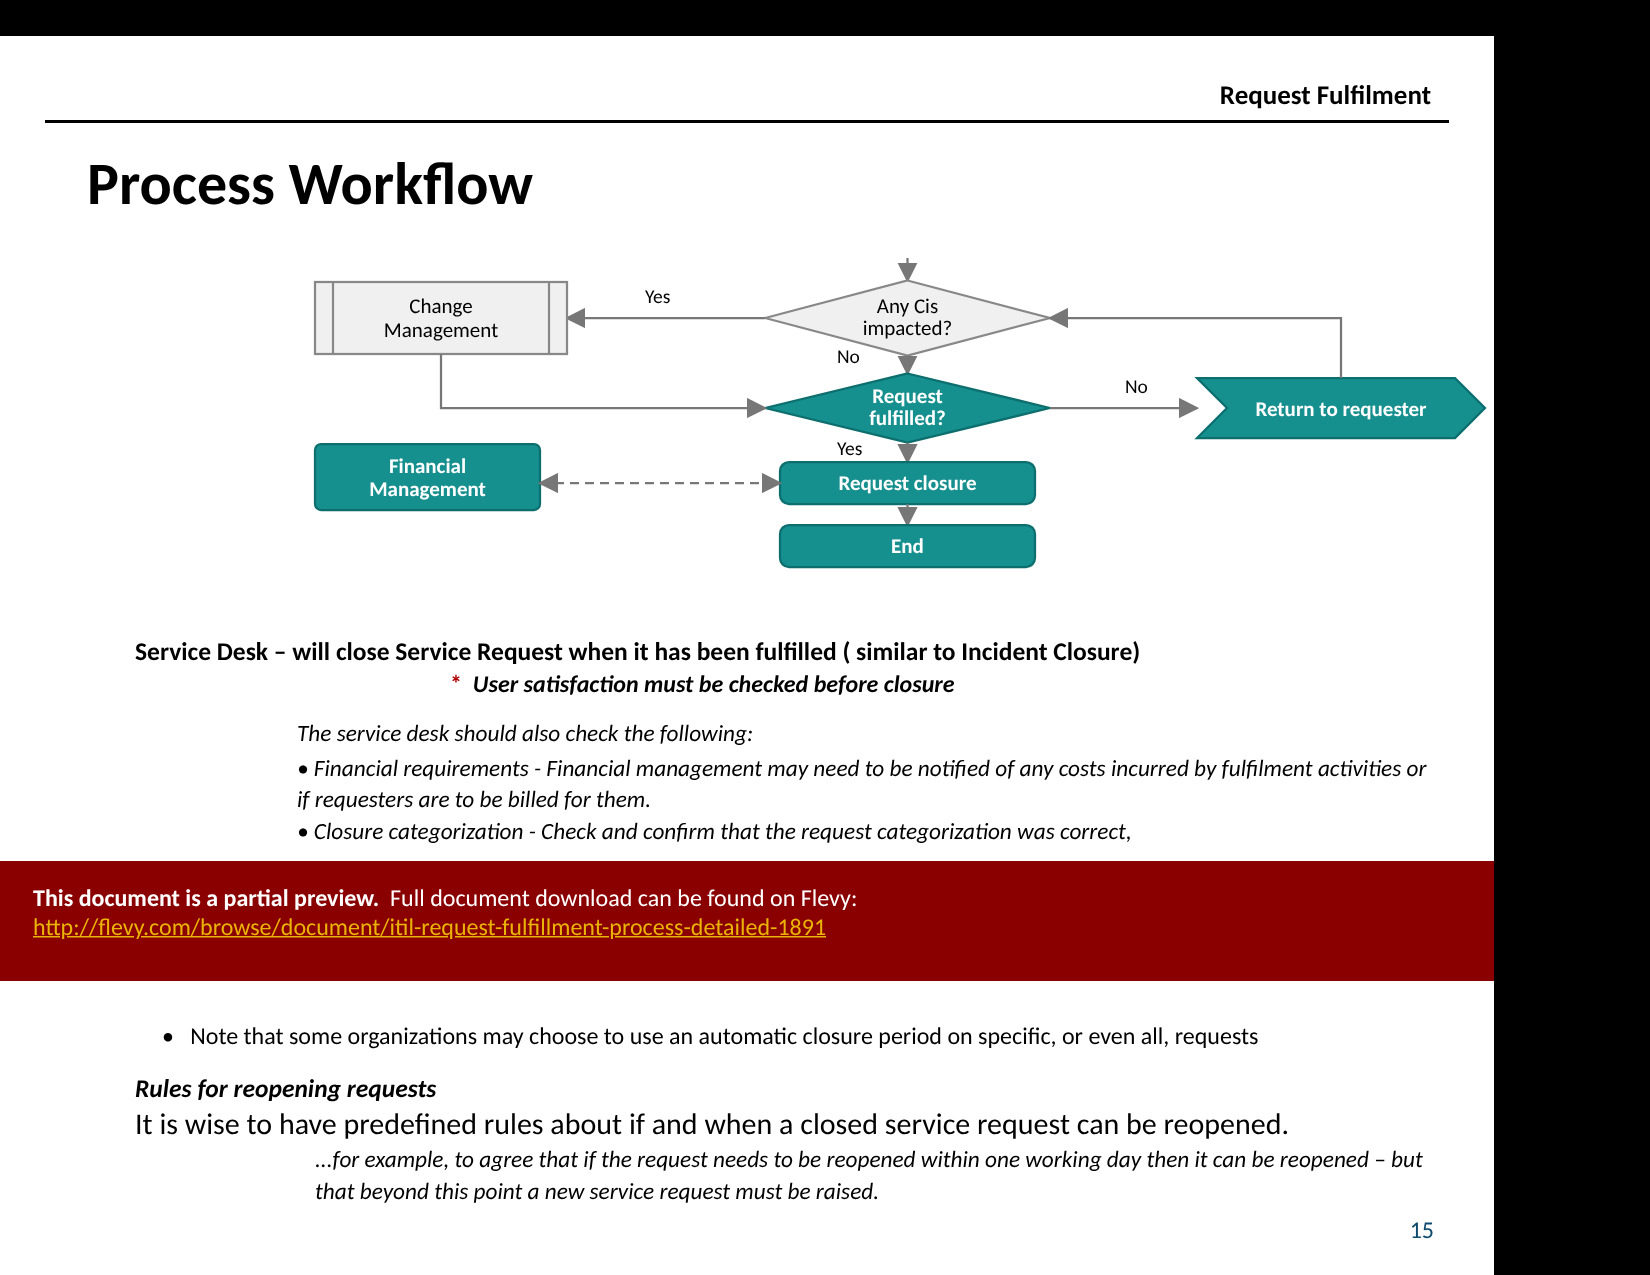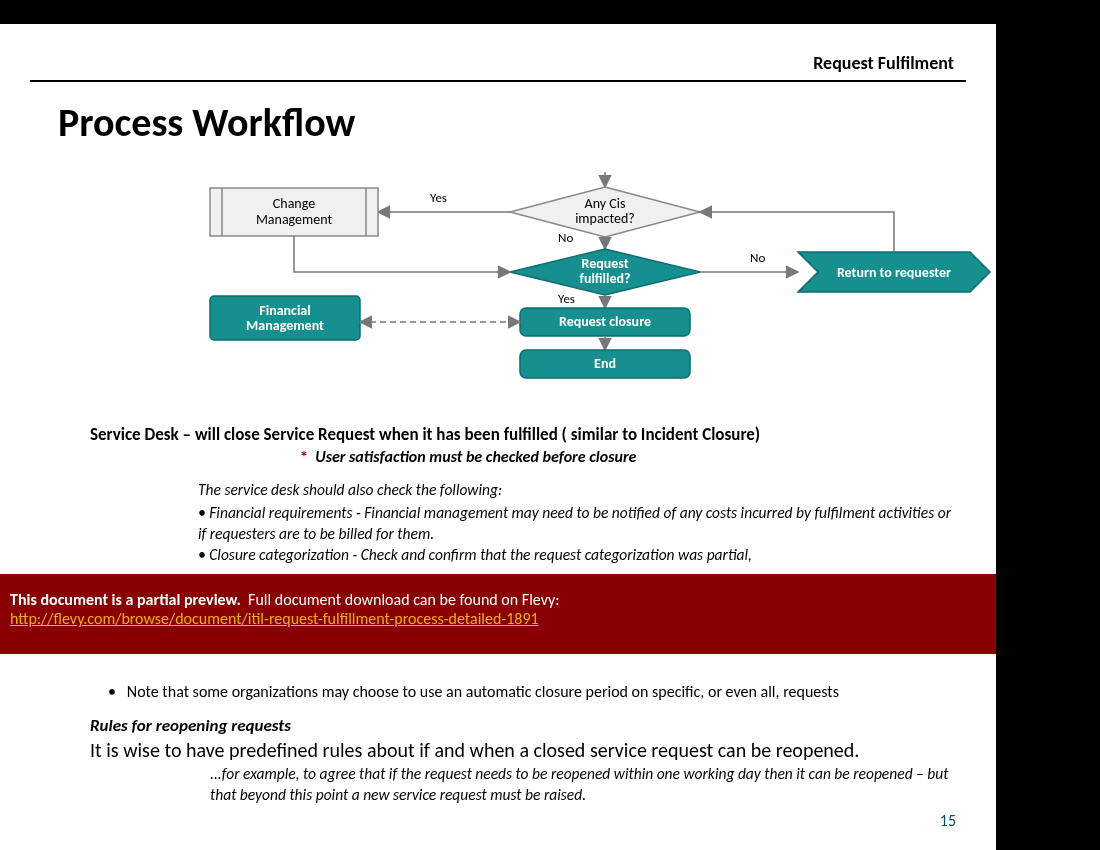--- a/index.html
+++ b/index.html
@@ -53,21 +53,21 @@
   .lbl        { font: 13px Calibri, Arial, sans-serif; fill:#000; }
   .arrow      { stroke:#777; stroke-width:1.5; fill:none; marker-end:url(#ah); }
   .arrow-dash { stroke:#777; stroke-width:1.5; fill:none; marker-end:url(#ah); marker-start:url(#ah2); stroke-dasharray:6 4;}
   .content-block { position:absolute; left:90px; right:40px; top:400px; color:#000; font-size:16px; }
   .sd-line   { font-weight: bold; font-size:17px;}
   .star      { color:#b00000; font-weight:bold; }
   .italic    { font-style: italic; }
   .bullets   { margin-left:120px; margin-top:8px; font-style:italic; font-size:15.5px; line-height:1.35; }
   .preview-banner {
     position:absolute; top:550px; left:0; right:0; height:80px;
-    background:#8a0000; color:#fff; padding:16px 10px; font-size:16px;
+    background:#8a0000; color:#fff; padding:16px 22px; font-size:16px;
   }
   .preview-banner a { color:#eab308; text-decoration:underline; }
   .after-banner {
     position:absolute; top:658px; left:90px; right:40px; color:#000; font-size:16px;
   }
   .after-banner .note { margin-left:18px; }
   .rules-hdr { font-weight:bold; font-style:italic; margin-top:14px; font-size:17px;}
   .rules-body { margin-top:2px; font-size:20px;}
   .rules-ex { margin-left:120px; margin-top:2px; font-style:italic; font-size:15.5px; line-height:1.35;}
   .pagenum { position:absolute; bottom:20px; right:40px; color:#0c4a6e; font-size:16px;}
@@ -146,21 +146,21 @@
   </div>
 
   <div class="content-block">
     <div class="sd-line">Service Desk – will close Service Request when it has been fulfilled ( similar to Incident Closure)</div>
     <div style="margin-left:210px; margin-top:2px;">
       <span class="star">*</span>&nbsp;&nbsp;<span class="italic" style="font-weight:bold;text-align:right;">User satisfaction must be checked before closure</span>
     </div>
     <div class="bullets" style="margin-top:14px;margin-left:108px;">The service desk should also check the following:</div>
     <div class="bullets" style="margin-top:2px;margin-left:108px;">
       <div>• <span>Financial requirements - Financial management may need to be notified of any costs incurred by fulfilment activities or if requesters are to be billed for them.</span></div>
-      <div>• <span>Closure categorization - Check and confirm that the request categorization was partial,</span></div>
+      <div>• <span>Closure categorization - Check and confirm that the request categorization was correct,</span></div>
     </div>
   </div>
 
   <div class="preview-banner">
     <span style="font-weight:bold;">This document is a partial preview.</span>
     &nbsp;<span>Full document download can be found on Flevy:</span><br>
     <a href="#">http://flevy.com/browse/document/itil-request-fulfillment-process-detailed-1891</a>
   </div>
 
   <div class="after-banner">

